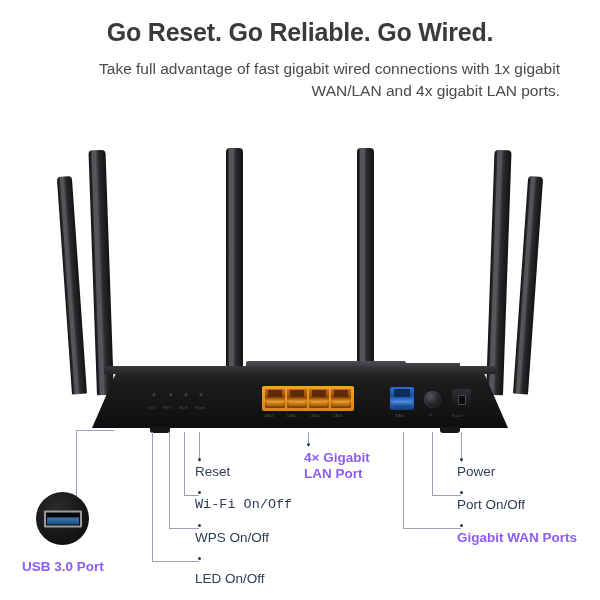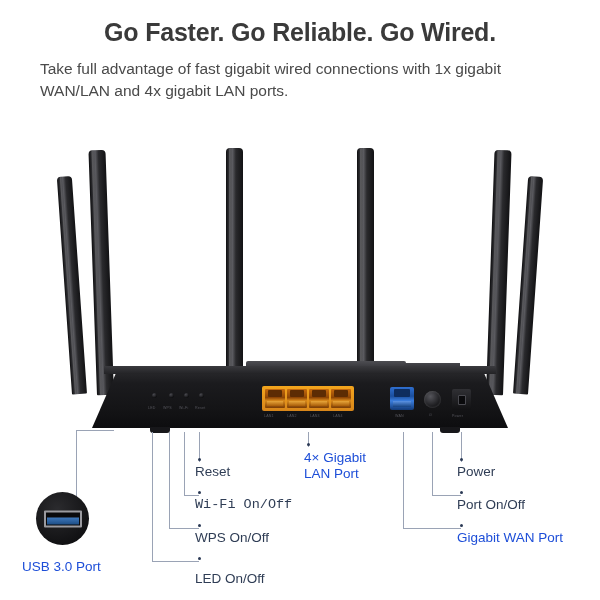--- a/index.html
+++ b/index.html
@@ -13,21 +13,21 @@
 
   
   .headline {
     position: absolute; top: 18px; left: 0; width: 600px;
     text-align: center;
     font-size: 25px; font-weight: 700; color: #3a3a3a;
     letter-spacing: -0.2px;
   }
   .subtext {
     position: absolute; top: 58px; left: 40px; width: 520px;
-    text-align: left; font-size: 15.5px; line-height: 1.45;
+    text-align: right; font-size: 15.5px; line-height: 1.45;
     color: #4a4a4a;
   }
 
   
   #router { position: absolute; left: 0; top: 0; width: 600px; height: 600px; }
 
   .ant {
     position: absolute;
     background: linear-gradient(90deg,#0e0e10 0%,#3a3a3e 22%,#5b5b60 38%,#2a2a2d 58%,#121214 100%);
     border-radius: 4px 4px 1px 1px;
@@ -131,21 +131,21 @@
   .lead.v { width: 1px; }
   .lead.h { height: 1px; }
   .dot {
     position: absolute; width: 3px; height: 3px; border-radius: 50%;
     background: #2b3a55;
   }
   .clabel {
     position: absolute; white-space: nowrap;
     font-size: 13.5px; color: #2f3d55; line-height: 1;
   }
-  .clabel.accent { color: #1d4ed8; font-weight: 400; }
+  .clabel.accent { color: #8b5cf6; font-weight: 700; }
   .clabel.two { line-height: 1.18; }
 
   
   .usb-circle {
     position: absolute; left: 36px; top: 492px; width: 53px; height: 53px;
     border-radius: 50%;
     background: radial-gradient(circle at 40% 32%, #2b2b2e, #131315 68%, #08080a 100%);
   }
   .usb-slot {
     position: absolute; left: 50%; top: 50%; transform: translate(-50%,-50%);
@@ -155,21 +155,21 @@
   .usb-blue {
     position: absolute; left: 1px; right: 1px; top: 5px; height: 7px;
     background: linear-gradient(180deg,#3f78bb,#1d4e86);
   }
 </style>
 </head>
 <body>
 
 <div id="stage">
 
-  <div class="headline">Go Faster. Go Reliable. Go Wired.</div>
+  <div class="headline">Go Reset. Go Reliable. Go Wired.</div>
   <div class="subtext">Take full advantage of fast gigabit wired connections with 1x gigabit WAN/LAN and 4x gigabit LAN ports.</div>
 
   <div id="router">
 
     <div class="ant" style="left:72px; top:176px; width:15px; height:218px; transform:rotate(-4deg); transform-origin:bottom center;"></div>
     <div class="ant" style="left:97px; top:150px; width:17px; height:245px; transform:rotate(-2deg); transform-origin:bottom center;"></div>
     <div class="ant" style="left:226px; top:148px; width:17px; height:244px;"></div>
     <div class="ant" style="left:357px; top:148px; width:17px; height:244px;"></div>
     <div class="ant" style="left:486px; top:150px; width:17px; height:245px; transform:rotate(2deg); transform-origin:bottom center;"></div>
     <div class="ant" style="left:513px; top:176px; width:15px; height:218px; transform:rotate(4deg); transform-origin:bottom center;"></div>
@@ -253,21 +253,21 @@
   <div class="clabel" style="left:195px; top:531px;">WPS On/Off</div>
   <div class="clabel" style="left:195px; top:572px;">LED On/Off</div>
 
   <div class="clabel accent two" style="left:304px; top:450px;">
     <span>4× Gigabit</span><br>
     <span>LAN Port</span>
   </div>
 
   <div class="clabel" style="left:457px; top:465px;">Power</div>
   <div class="clabel" style="left:457px; top:498px;">Port On/Off</div>
-  <div class="clabel accent" style="left:457px; top:531px;">Gigabit WAN Port</div>
+  <div class="clabel accent" style="left:457px; top:531px;">Gigabit WAN Ports</div>
 
   <div class="usb-circle">
     <div class="usb-slot">
       <div class="usb-blue"></div>
     </div>
   </div>
   <div class="clabel accent" style="left:22px; top:560px;">USB 3.0 Port</div>
 
 </div>
 

